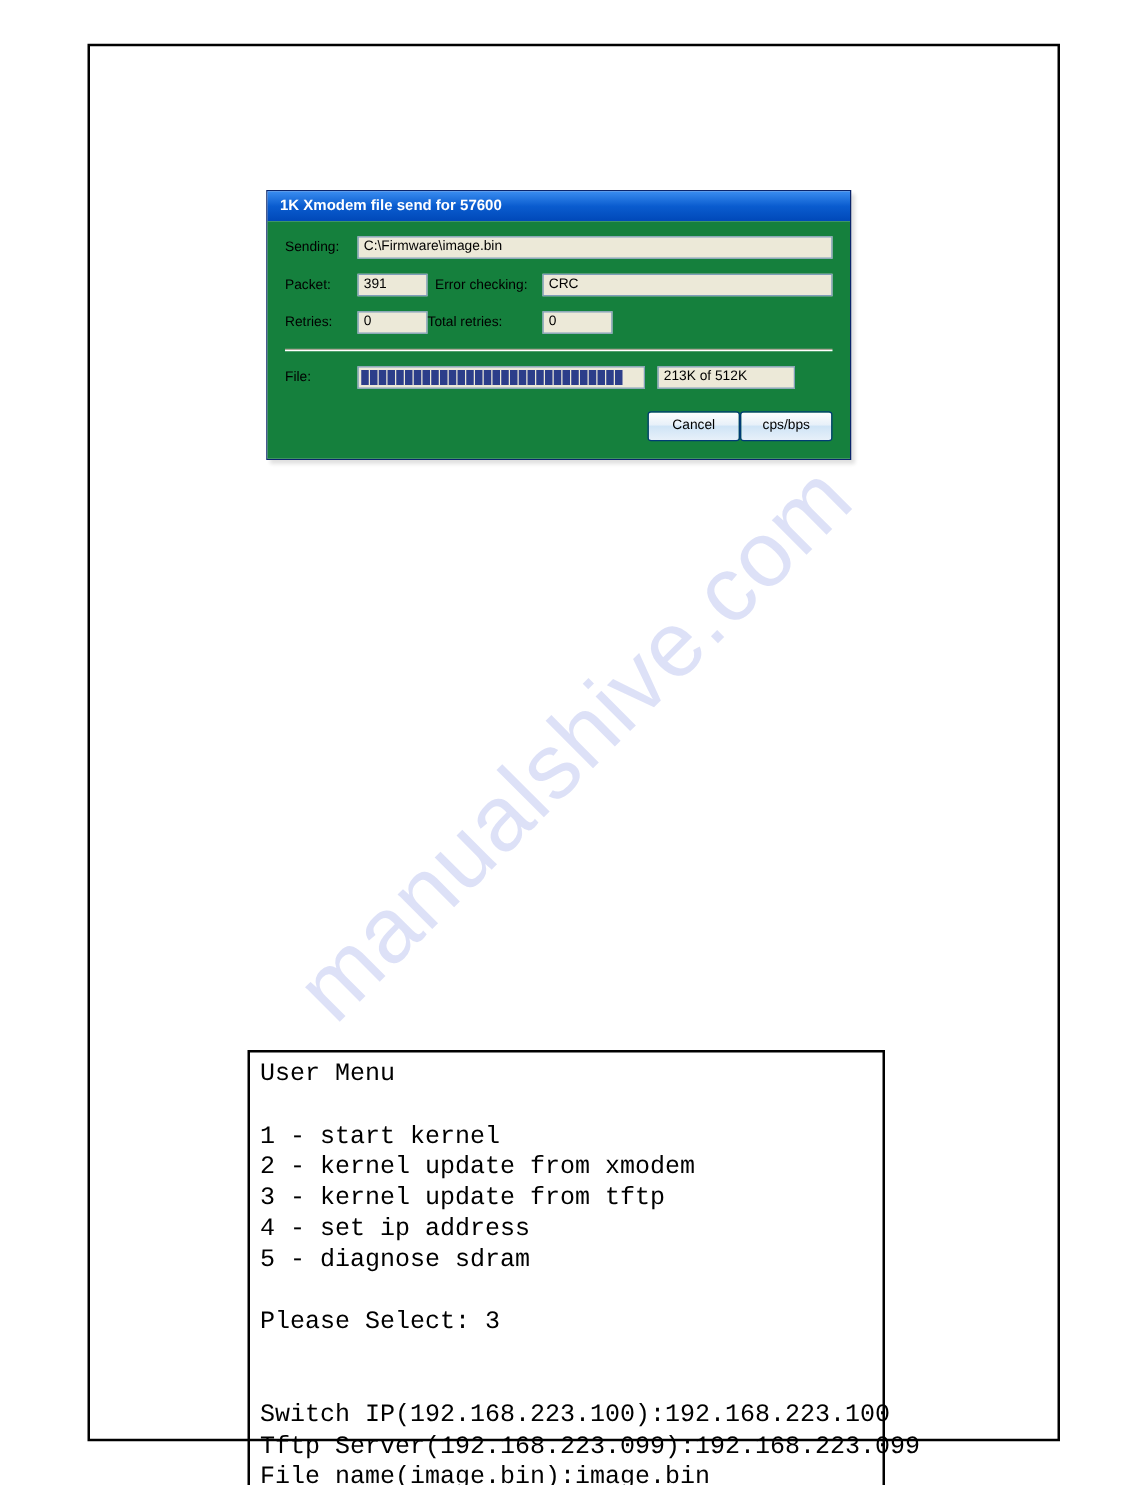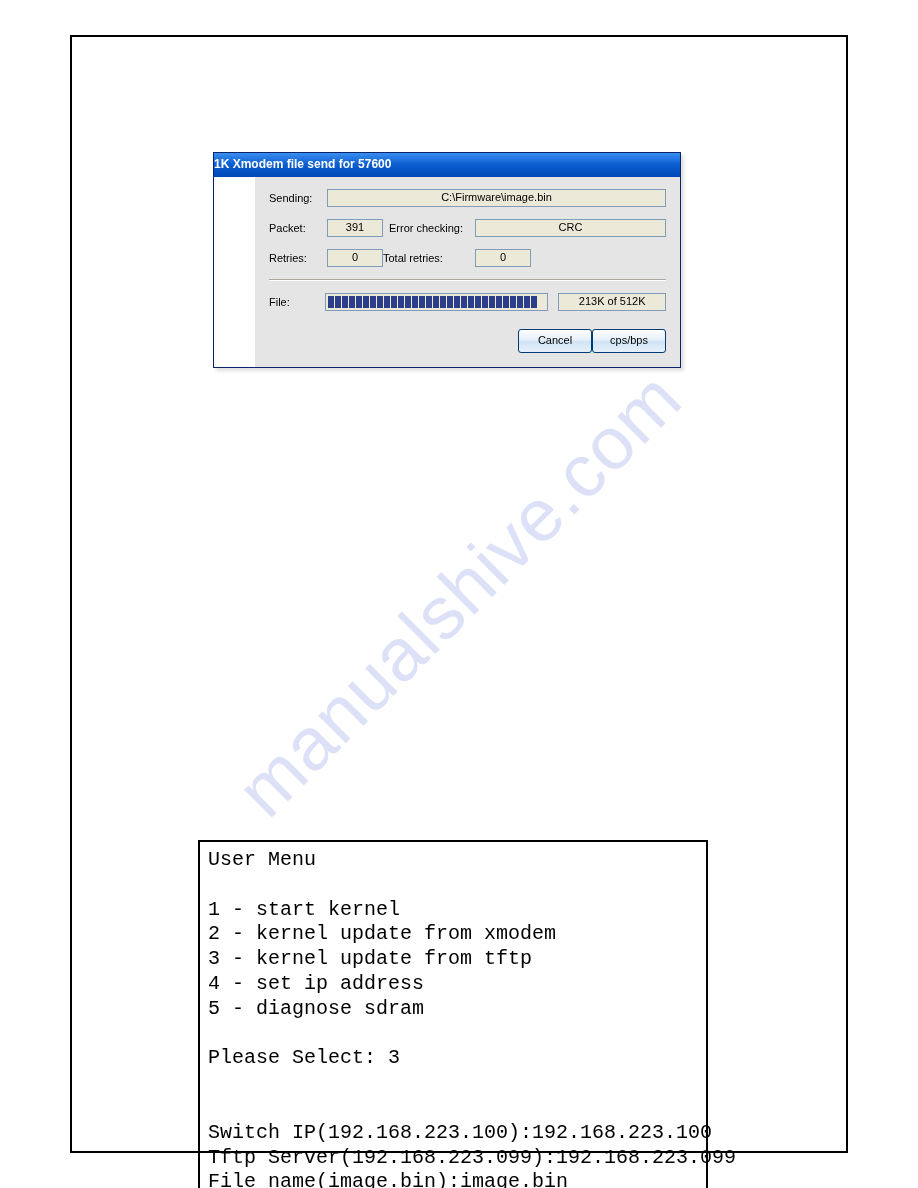--- a/index.html
+++ b/index.html
@@ -34,46 +34,44 @@
     width: 466px;
     border: 1px solid #0a246a;
     box-shadow: 3px 3px 3px rgba(0,0,0,0.12);
   }
   .xp-titlebar {
     height: 24px;
     background: linear-gradient(to bottom, #3a8df0 0%, #0a5ccf 50%, #0048b8 100%);
     color: #fff;
     font-weight: bold;
     font-size: 12px;
-    padding: 4px 10px 0 0;
+    padding: 4px 10px 0 10px;
     box-sizing: border-box;
   }
   .xp-body {
-    background: #e5e5e5;
+    background: #15803d;
     padding: 12px 14px 14px 14px;
     color: #000;
-    margin-left: 41px;
   }
   .row {
     display: flex;
     align-items: center;
     margin-bottom: 12px;
   }
   .lbl {
     white-space: nowrap;
   }
   .fld {
     border: 1px solid #7f9db9;
     background: #ece9d8;
     height: 18px;
     box-sizing: border-box;
-    padding: 1px 16px;
+    padding: 1px 4px;
     font-size: 11px;
     overflow: hidden;
-    text-align: center;
   }
   .divider {
     border-top: 1px solid #aca899;
     border-bottom: 1px solid #fff;
     margin: 4px 0 12px 0;
   }
   .progress {
     border: 1px solid #7f9db9;
     background: #ece9d8;
     height: 18px;

